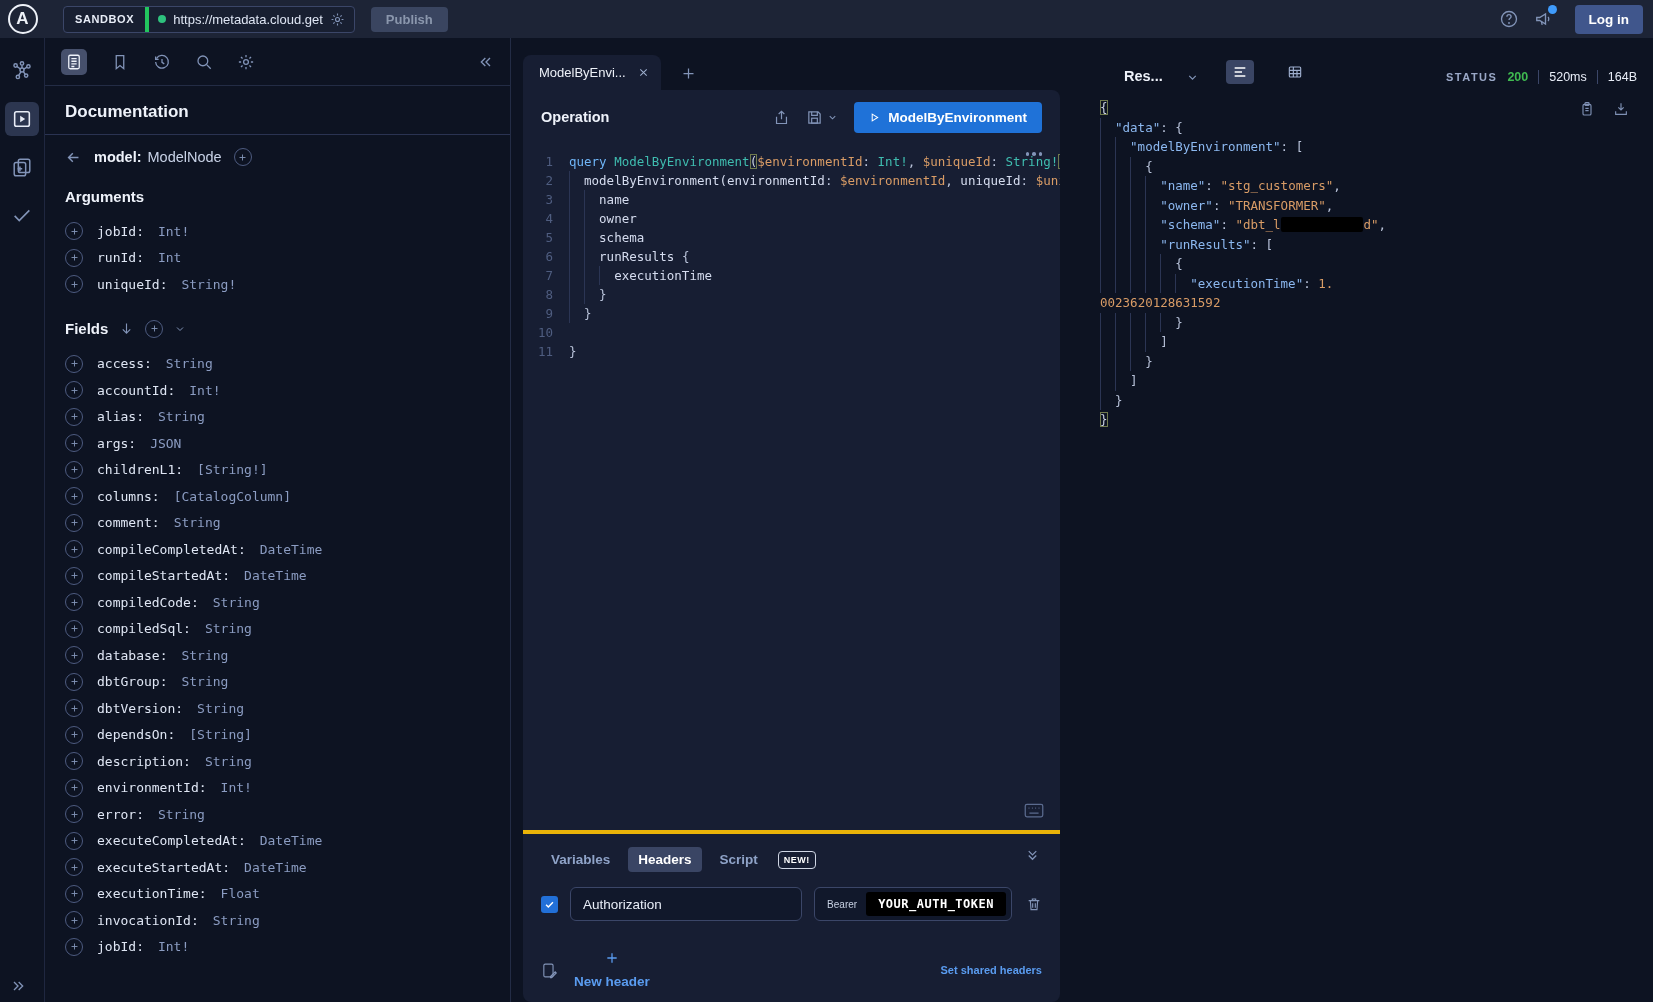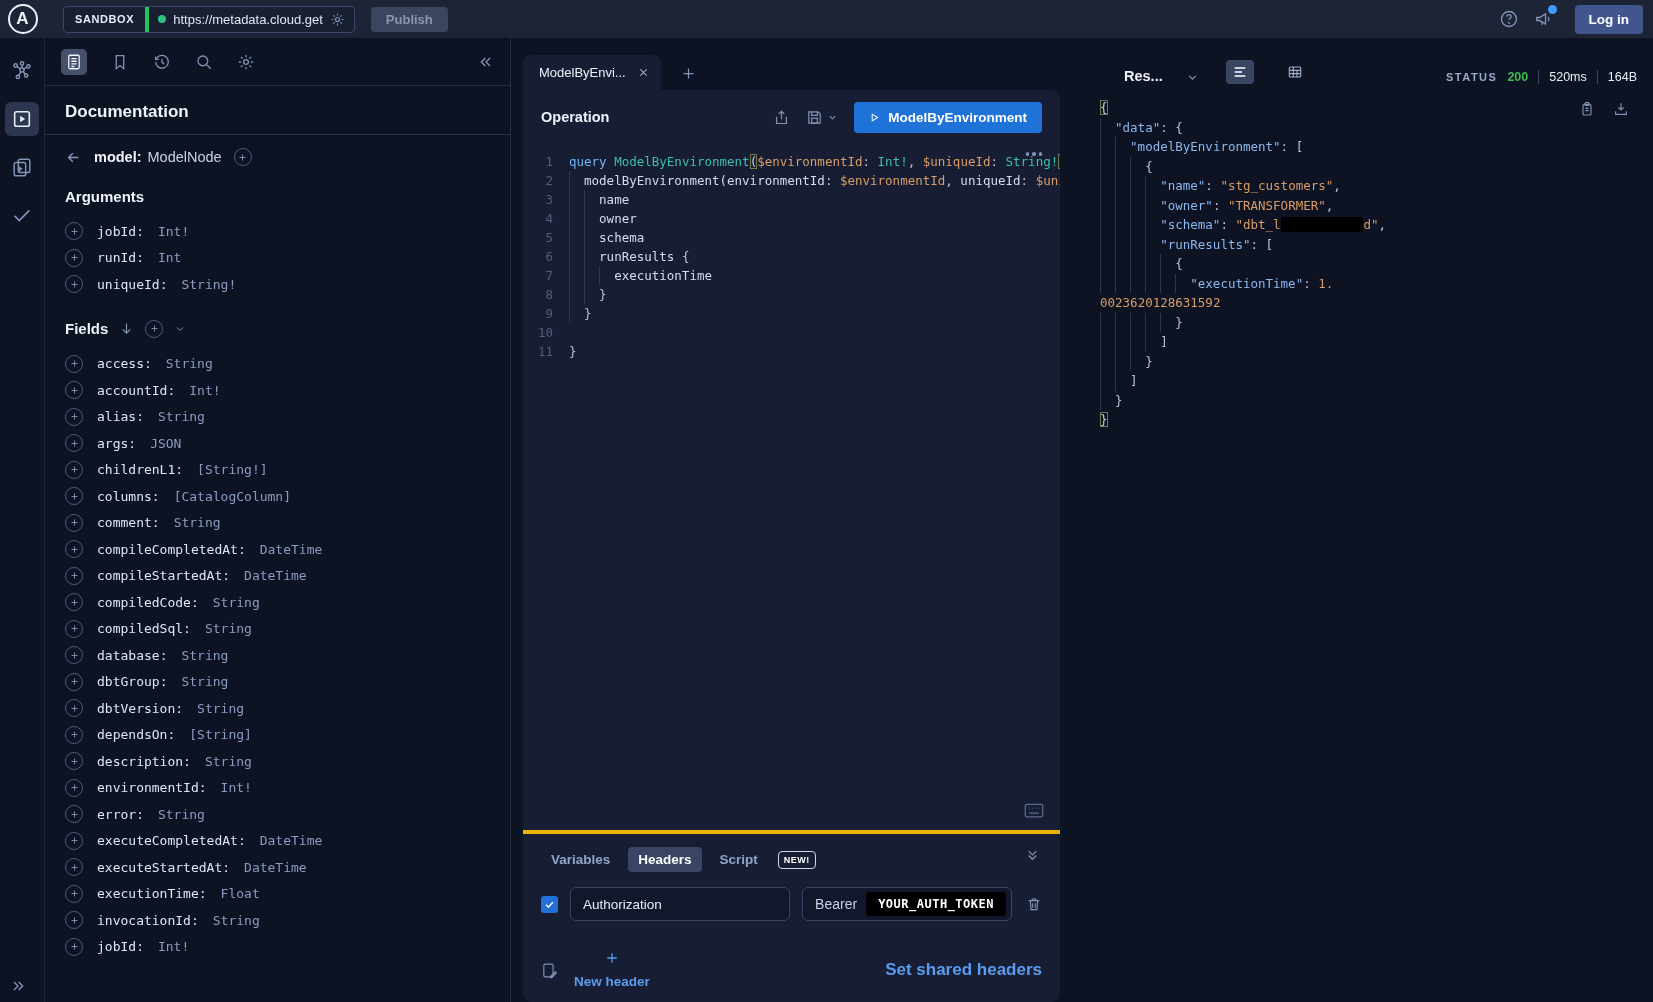--- a/index.html
+++ b/index.html
@@ -94,26 +94,26 @@
 .request { flex:0 0 172px; border-top:4px solid #eab308; position:relative; padding:13px 18px 13px; display:flex; flex-direction:column; }
 .req-tabs { display:flex; align-items:center; gap:8px; }
 .req-tab { color:#8fa3c8; font-weight:bold; font-size:13.5px; padding:5px 10px; border-radius:4px; }
 .req-tab.active { background:#3a4564; color:#fff; }
 .new-badge { border:1px solid #cfd6e4; border-radius:4px; font-size:9px; font-weight:bold; letter-spacing:.5px; padding:3px 5px; color:#fff; margin-left:2px; }
 .req-collapse { position:absolute; top:14px; right:20px; color:#8294b8; }
 .req-row { display:flex; align-items:center; gap:12px; margin-top:15px; }
 .checkbox { width:17px; height:17px; background:#2270d8; border-radius:3px; display:flex; align-items:center; justify-content:center; color:#fff; flex:0 0 17px; }
 .hname-input { width:278px; height:34px; border:1px solid #3b4668; border-radius:6px; background:#11182b; display:flex; align-items:center; padding:0 12px; font-size:13.5px; color:#e8edf7; }
 .hvalue-input { flex:1; height:34px; border:1px solid #3b4668; border-radius:6px; background:#11182b; display:flex; align-items:center; gap:9px; padding:0 5px 0 12px; }
-.bearer { color:#c7d0e2; font-size:14px; }
+.bearer { color:#c7d0e2; font-size:10px; }
 .token { flex:1; background:#000; border-radius:3px; padding:5px 12px; font-family:"DejaVu Sans Mono", monospace; font-weight:bold; font-size:12px; color:#fff; letter-spacing:.5px; }
 .trash { color:#8294b8; margin-left:2px; }
 .req-footer { margin-top:auto; display:flex; align-items:center; gap:16px; }
 .add-header { color:#5a9cf0; font-weight:bold; font-size:13.5px; display:flex; align-items:center; gap:9px;flex-direction:column; }
-.shared-headers { margin-left:auto; color:#5a9cf0; font-weight:bold; font-size:17px; }
+.shared-headers { margin-left:auto; color:#5a9cf0; font-weight:bold; font-size:11px; }
 
 
 .response { flex:1; display:flex; flex-direction:column; min-width:0; padding:22px 16px 0 26px; }
 .resp-header { display:flex; align-items:flex-end; gap:23px; margin-bottom:12px;margin-left:24px; }
 .resp-title { font-weight:bold; font-size:14.5px; white-space:nowrap; }
 .view-btn { color:#9fb0cf; padding:4px 6px; border-radius:4px; margin-left:4px; }
 .view-btn.active { background:#3a4564; color:#fff; }
 .status-group { margin-left:auto; display:flex; align-items:center; gap:10px; font-size:12.5px; color:#e8edf7; }
 .status-label { font-size:11px; font-weight:bold; letter-spacing:1.5px; color:#9aa8c7; }
 .status-code { color:#3fb950; font-weight:bold; }

